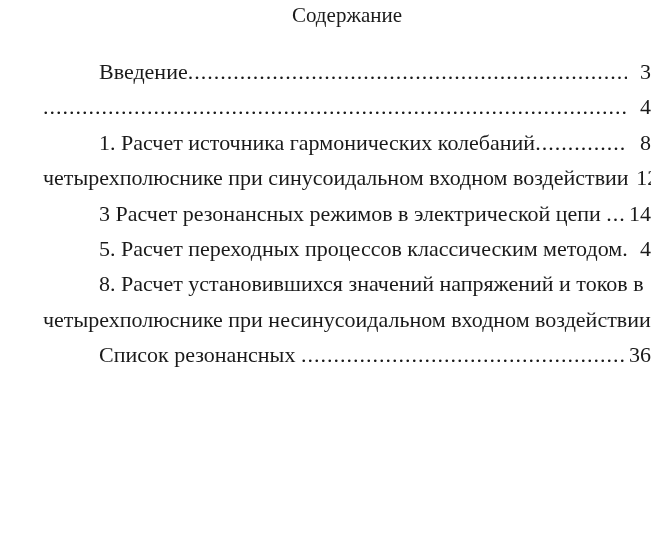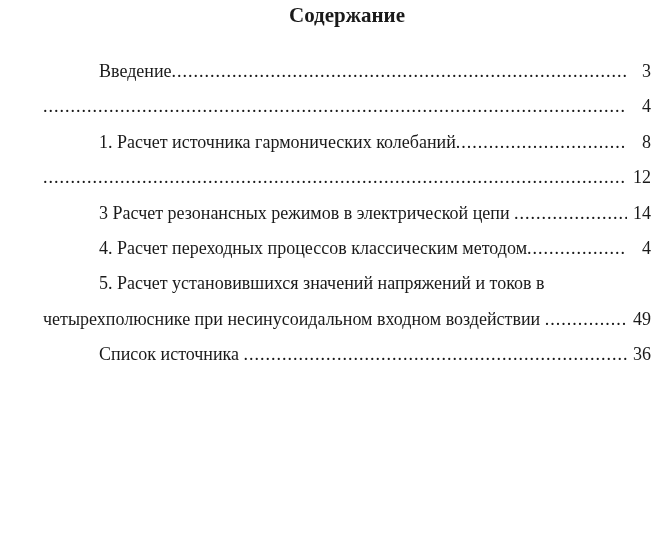--- a/index.html
+++ b/index.html
@@ -16,34 +16,34 @@
     font-family: "Liberation Serif", "DejaVu Serif", serif;
     overflow: hidden;
   }
   .toc-title {
     position: absolute;
     top: 3px;
     left: 43px;
     width: 608px;
     text-align: center;
     font-size: 21px;
-    font-weight: 700;
+    font-weight: 400;
     white-space: pre;
   }
   .toc {
     position: absolute;
     top: 54px;
     left: 43px;
     width: 608px;
   }
   .toc-line {
     display: flex;
     align-items: flex-start;
     height: 35.4px;
-    font-size: 18px;
+    font-size: 22px;
     overflow: hidden;
   }
   .toc-line > span {
     line-height: 35.4px;
   }
   .toc-text {
     white-space: pre;
     flex: 0 0 auto;
   }
   .toc-text.indent {
@@ -77,40 +77,41 @@
       <div class="toc-line">
         <span class="toc-leader">............................................................................................................................................................................................................................</span>
         <span class="toc-pagenum">4</span>
       </div>
       <div class="toc-line">
         <span class="toc-text indent">1. Расчет источника гармонических колебаний</span>
         <span class="toc-leader">............................................................................................................................................................................................................................</span>
         <span class="toc-pagenum">8</span>
       </div>
       <div class="toc-line">
+        <span class="toc-text">четырехполюснике при синусоидальном входном воздействии </span>
         <span class="toc-leader">............................................................................................................................................................................................................................</span>
         <span class="toc-pagenum">12</span>
       </div>
       <div class="toc-line">
         <span class="toc-text indent">3 Расчет резонансных режимов в электрической цепи </span>
         <span class="toc-leader">............................................................................................................................................................................................................................</span>
         <span class="toc-pagenum">14</span>
       </div>
       <div class="toc-line">
-        <span class="toc-text indent">4. Расчет переходных процессов классическим методом</span>
+        <span class="toc-text indent">5. Расчет переходных процессов классическим методом</span>
         <span class="toc-leader">............................................................................................................................................................................................................................</span>
         <span class="toc-pagenum">4</span>
       </div>
       <div class="toc-line">
-        <span class="toc-text indent">5. Расчет установившихся значений напряжений и токов в</span>
+        <span class="toc-text indent">8. Расчет установившихся значений напряжений и токов в</span>
       </div>
       <div class="toc-line">
         <span class="toc-text">четырехполюснике при несинусоидальном входном воздействии </span>
         <span class="toc-leader">............................................................................................................................................................................................................................</span>
         <span class="toc-pagenum">49</span>
       </div>
       <div class="toc-line">
-        <span class="toc-text indent">Список источника </span>
+        <span class="toc-text indent">Список резонансных </span>
         <span class="toc-leader">............................................................................................................................................................................................................................</span>
         <span class="toc-pagenum">36</span>
       </div>
     </div>
 </div>
 
 </body></html>

